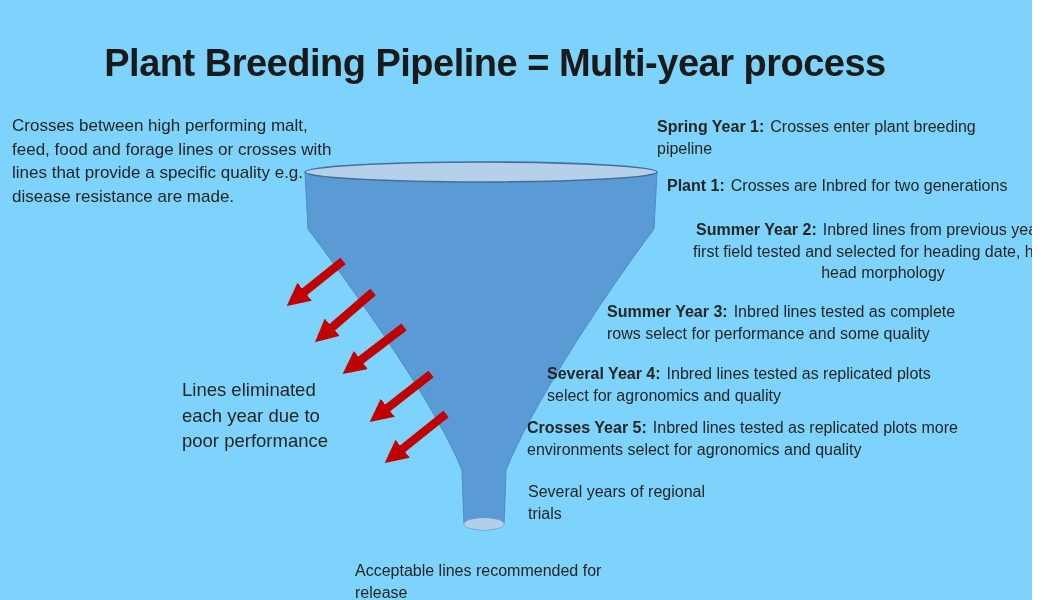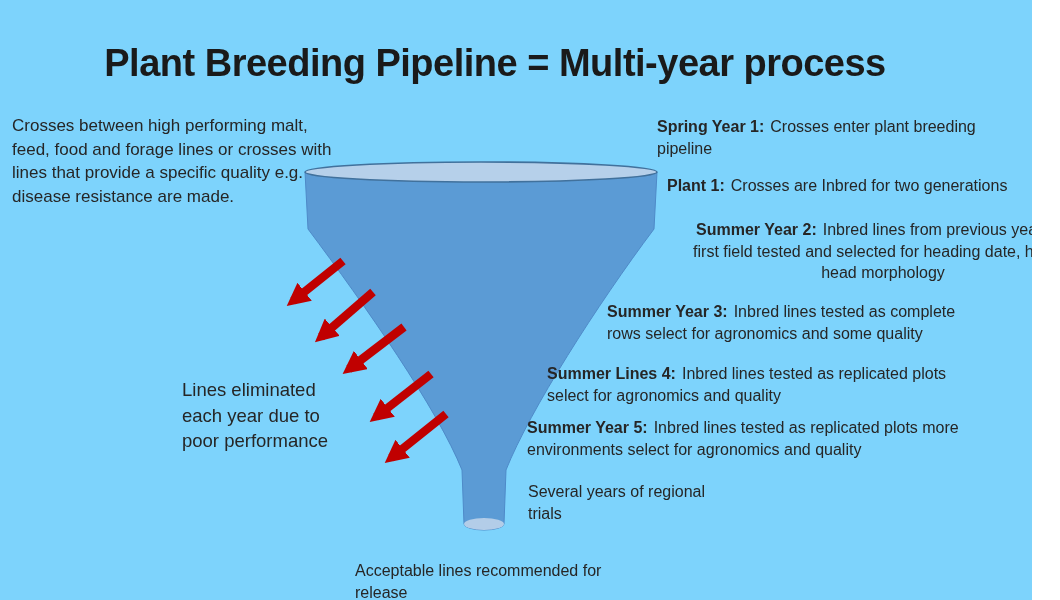--- a/index.html
+++ b/index.html
@@ -89,27 +89,27 @@
   <div class="txt stage s0">
     <span class="stage-label">Spring Year 1:</span><span class="stage-text">Crosses enter plant breeding pipeline</span>
   </div>
   <div class="txt stage s1">
     <span class="stage-label">Plant 1:</span><span class="stage-text">Crosses are Inbred for two generations</span>
   </div>
   <div class="txt stage s2">
     <span class="stage-label">Summer Year 2:</span><span class="stage-text">Inbred lines from previous year are first field tested and selected for heading date, height, head morphology</span>
   </div>
   <div class="txt stage s3">
-    <span class="stage-label">Summer Year 3:</span><span class="stage-text">Inbred lines tested as complete rows select for agronomics and some quality</span>
+    <span class="stage-label">Summer Year 3:</span><span class="stage-text">Inbred lines tested as complete rows select for performance and some quality</span>
   </div>
   <div class="txt stage s4">
-    <span class="stage-label">Summer Lines 4:</span><span class="stage-text">Inbred lines tested as replicated plots select for agronomics and quality</span>
+    <span class="stage-label">Several Year 4:</span><span class="stage-text">Inbred lines tested as replicated plots select for agronomics and quality</span>
   </div>
   <div class="txt stage s5">
-    <span class="stage-label">Summer Year 5:</span><span class="stage-text">Inbred lines tested as replicated plots more environments select for agronomics and quality</span>
+    <span class="stage-label">Crosses Year 5:</span><span class="stage-text">Inbred lines tested as replicated plots more environments select for agronomics and quality</span>
   </div>
   <div class="txt stage s6">
     <span class="stage-label"></span><span class="stage-text">Several years of regional trials</span>
   </div>
   <div class="txt stage s7">
     <span class="stage-label"></span><span class="stage-text">Acceptable lines recommended for release</span>
   </div>
 
 </div>
 

